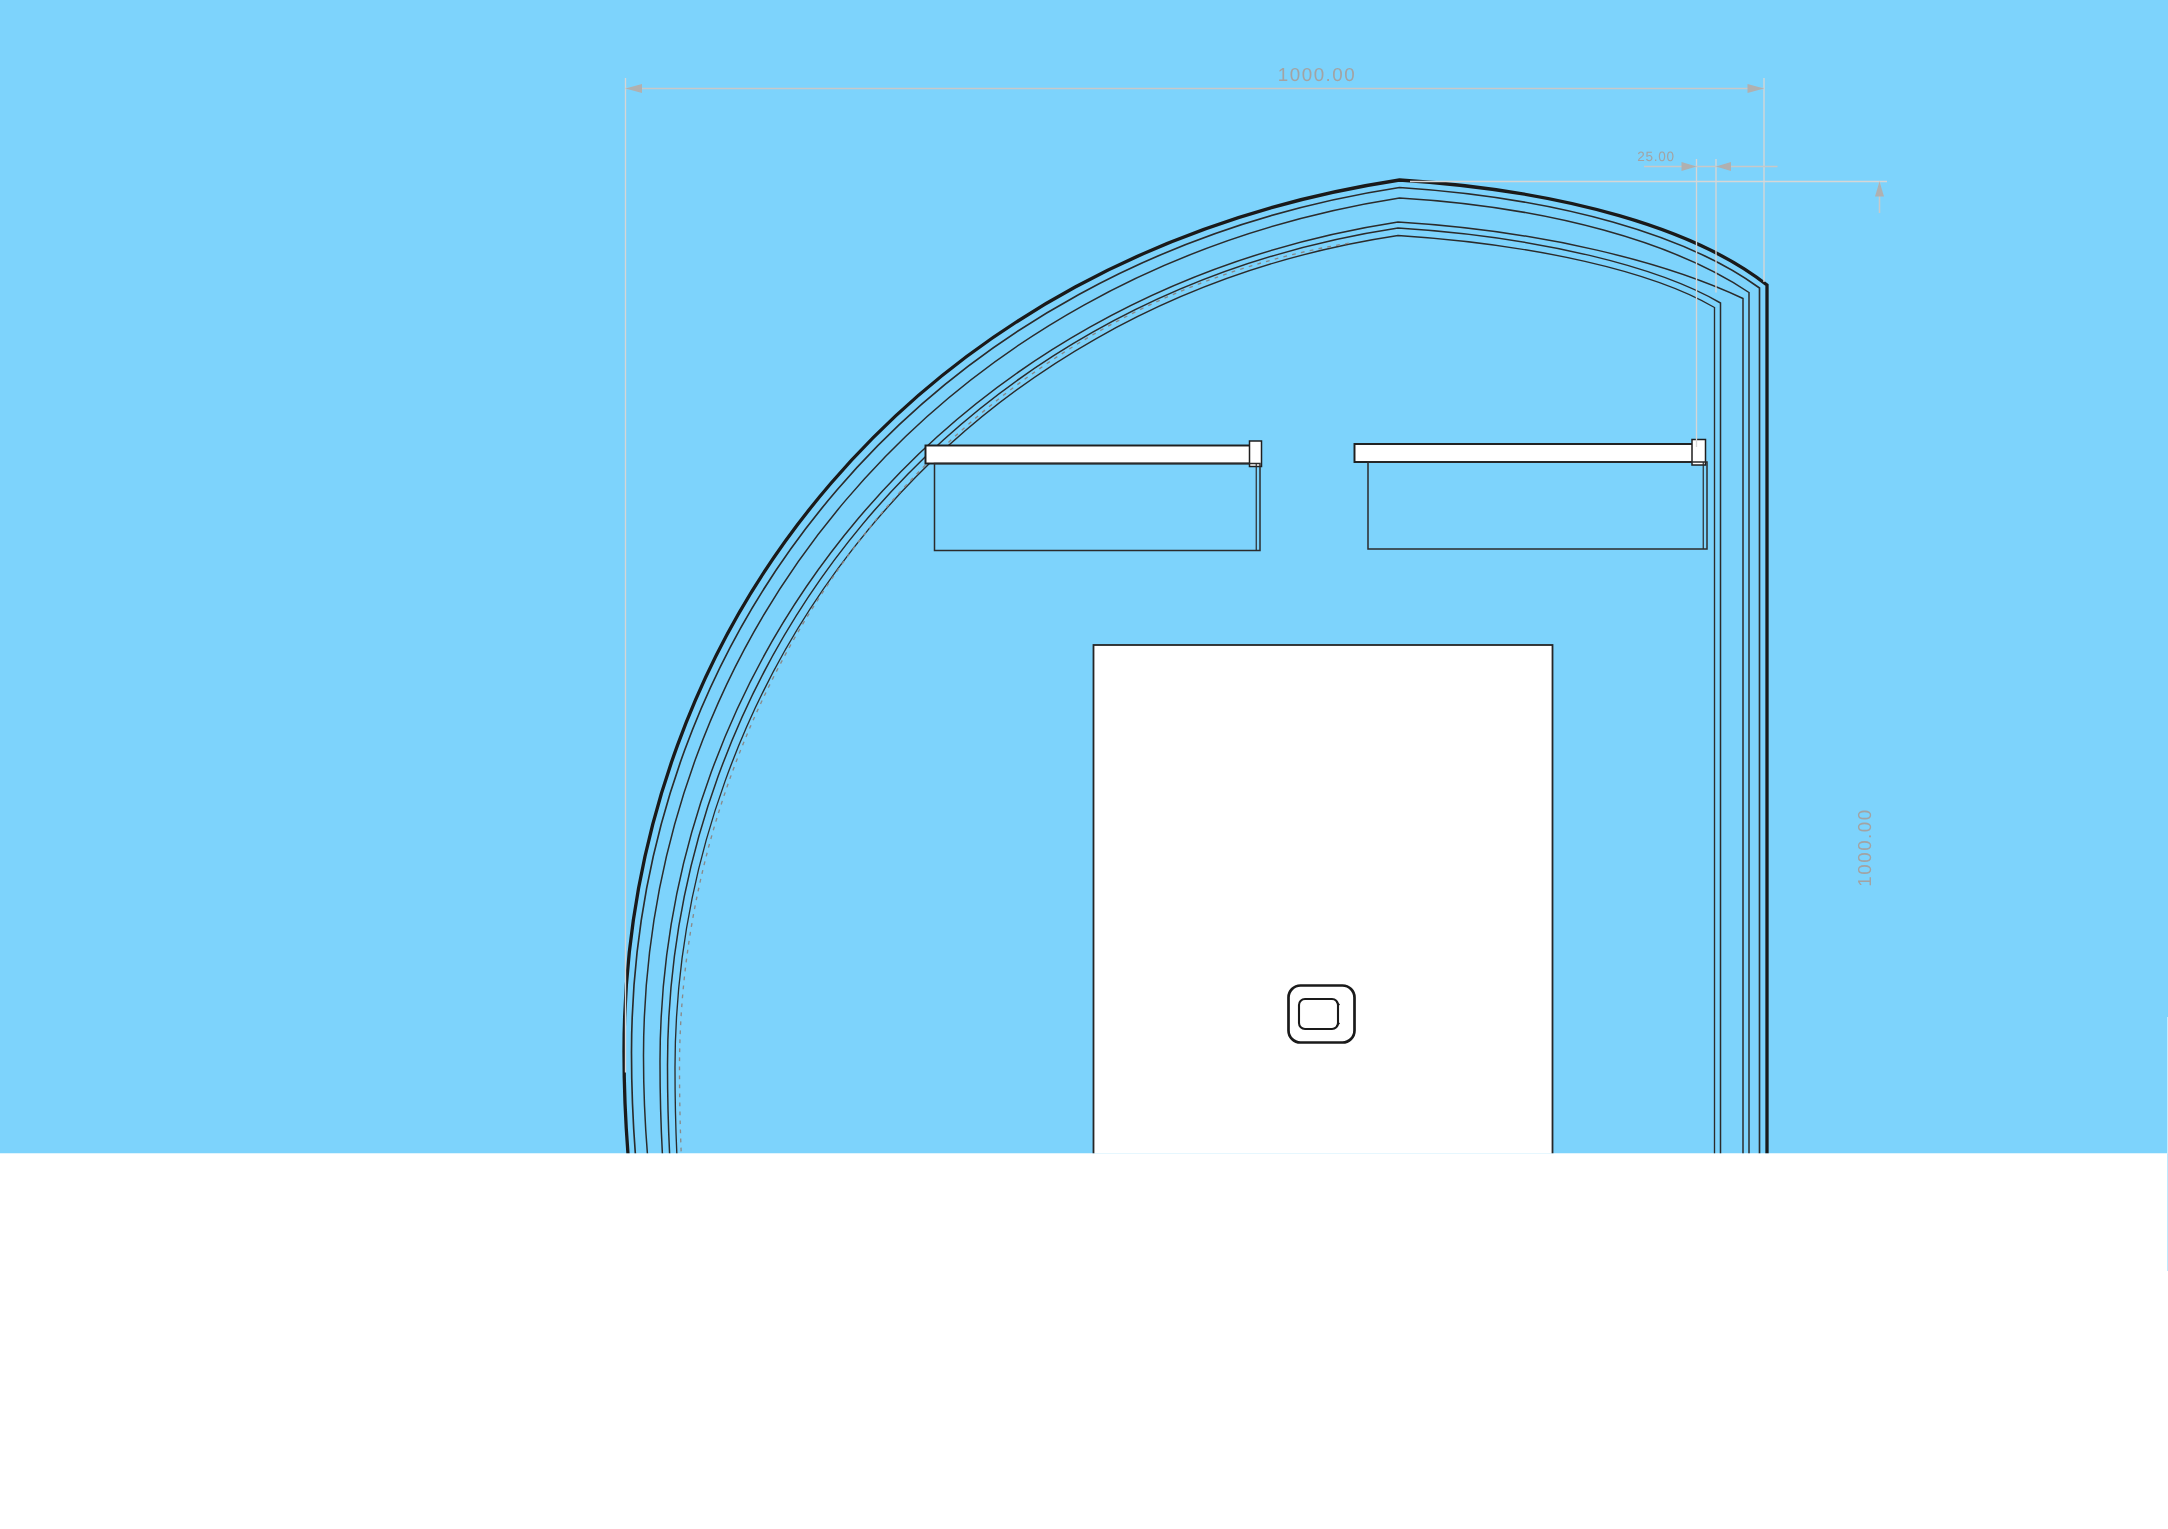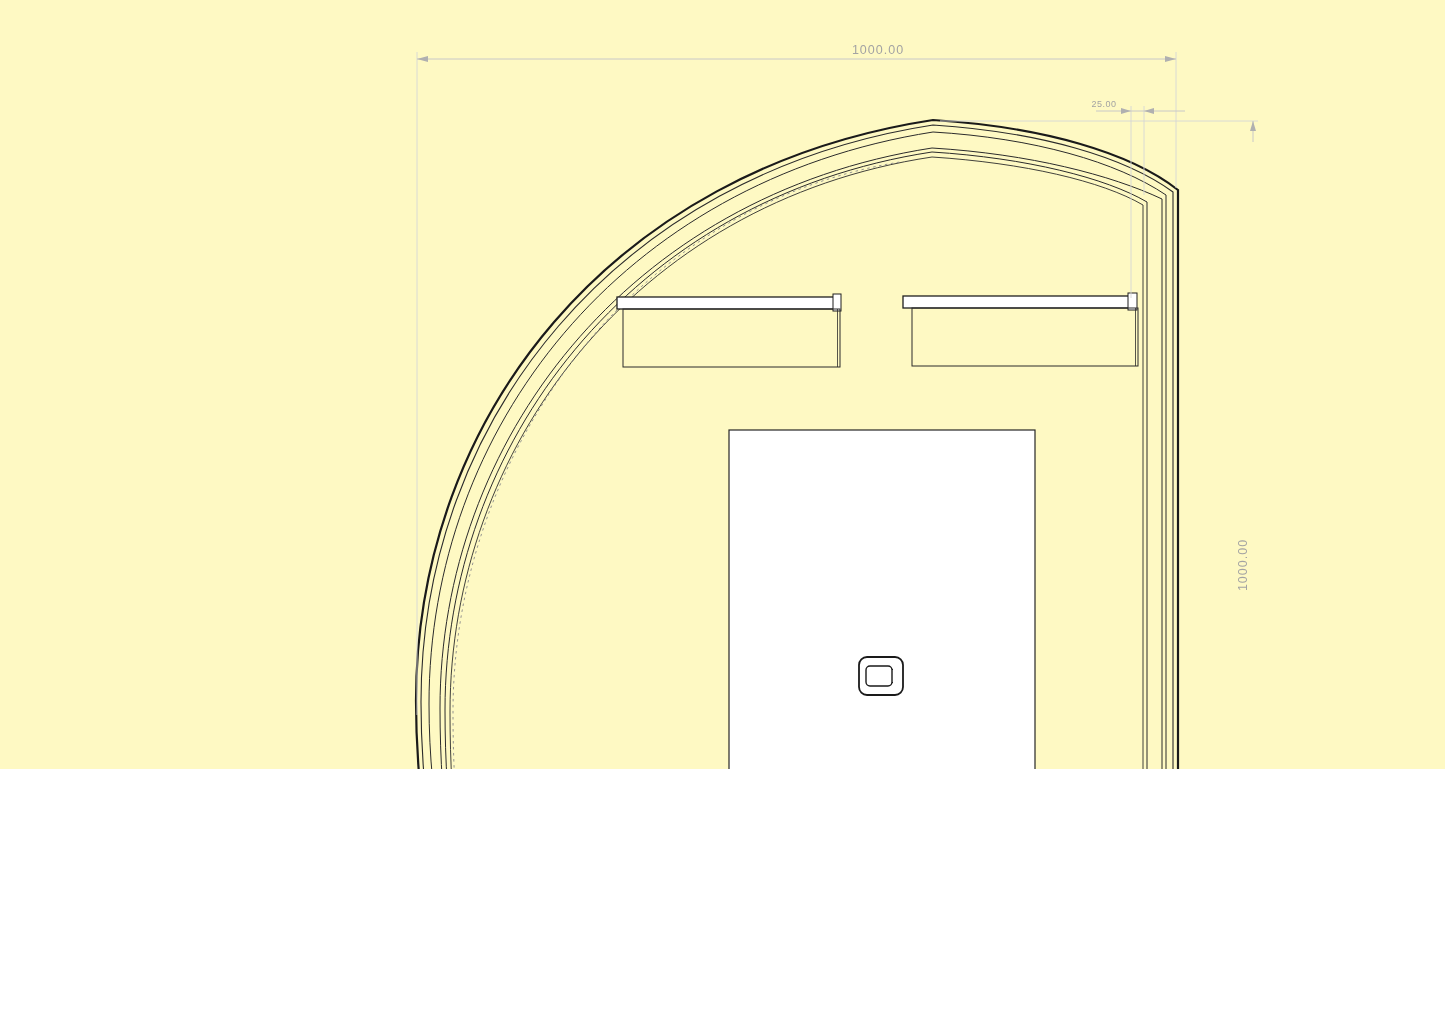--- a/index.html
+++ b/index.html
@@ -5,21 +5,21 @@
   html, body {
     margin: 0;
     padding: 0;
     background: #ffffff;
     font-family: "Liberation Sans", sans-serif;
   }
   .viewport {
     position: relative;
     width: 1445px;
     height: 769px;
-    background: #fef9c3;
+    background: #7dd3fc;
     overflow: hidden;
   }
   svg { display: block; }
   .dim-text {
     font-family: "Liberation Sans", sans-serif;
     fill: #a3a3a3;
     letter-spacing: 1px;
   }
   .dim-text-lg { font-size: 12.5px; }
   .dim-text-sm { font-size: 9px; letter-spacing: 0.5px; }

